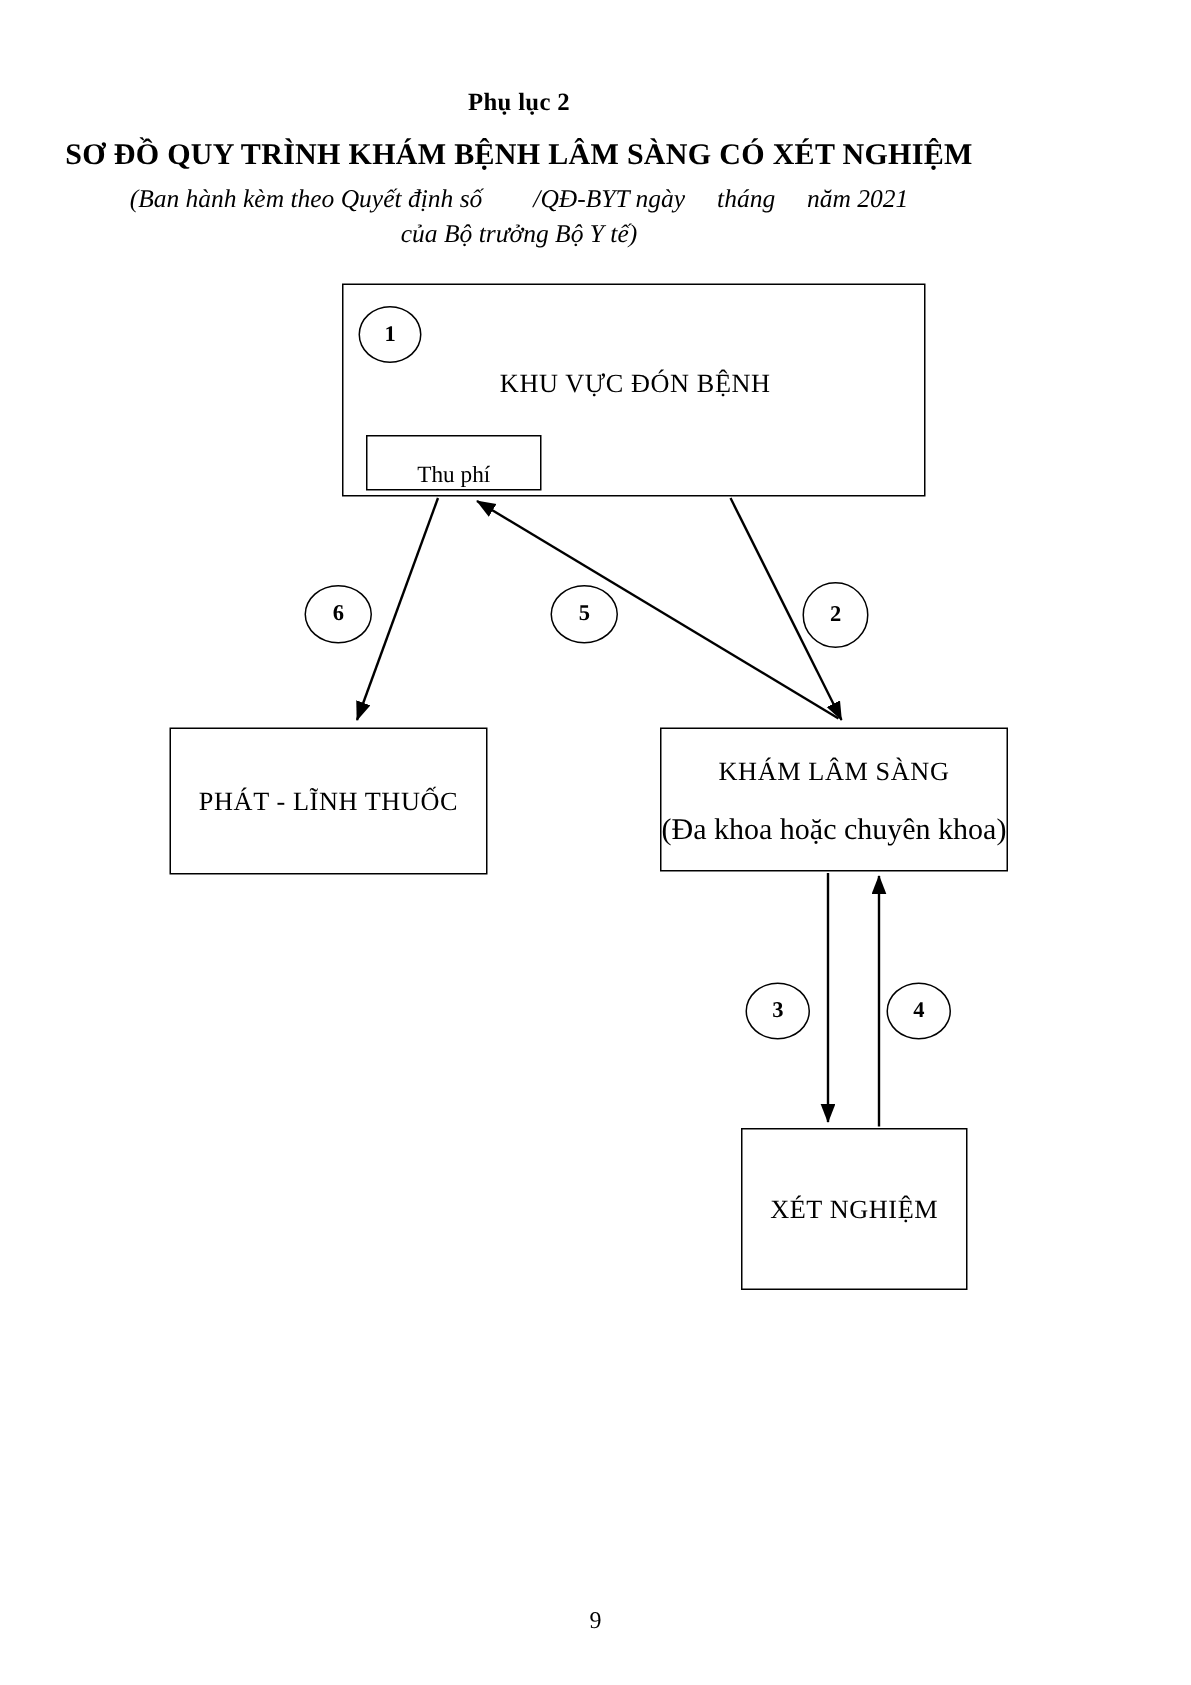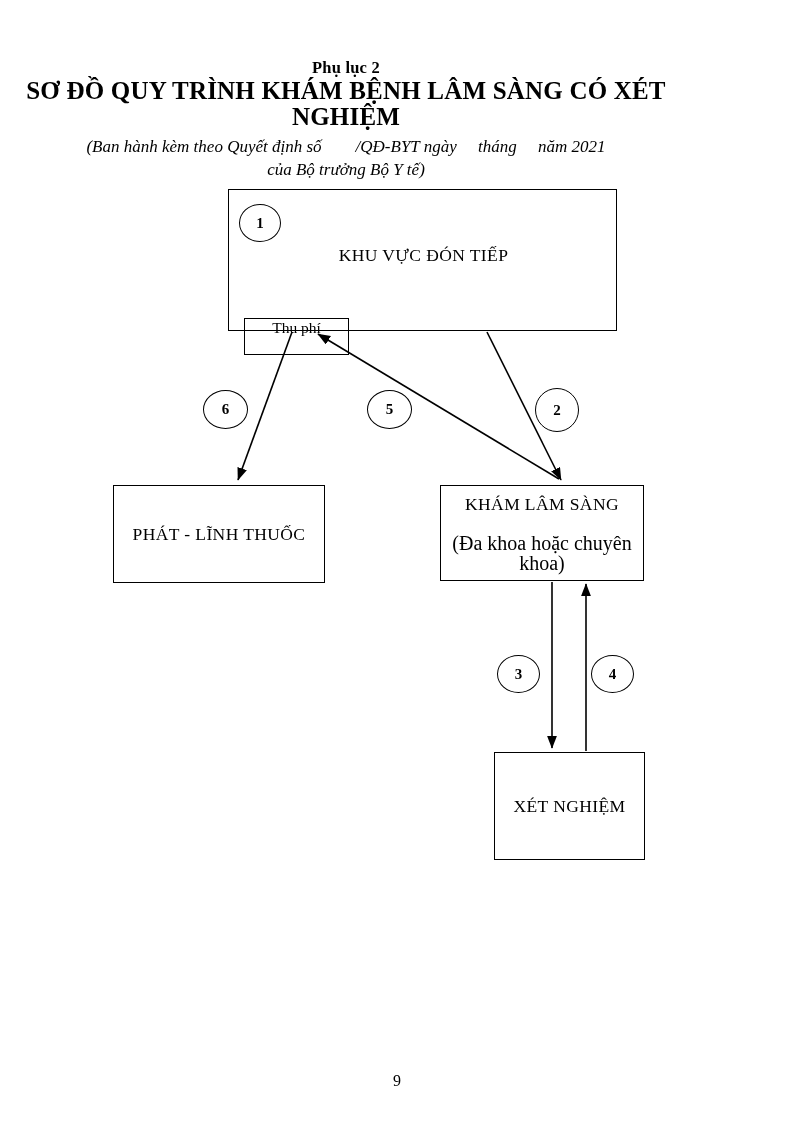--- a/index.html
+++ b/index.html
@@ -27,24 +27,24 @@
   .hdr-appendix {
     font-family: "Liberation Serif", serif;
     font-weight: bold;
     font-size: 16.5px;
     letter-spacing: 0.2px;
     line-height: 20px;
   }
   .hdr-title {
     font-family: "Liberation Serif", serif;
     font-weight: bold;
-    font-size: 25px;
+    font-size: 20px;
     letter-spacing: 0.2px;
     line-height: 26px;
-    margin-top: 0;
+    margin-top: 12px;
   }
   .hdr-sub {
     font-family: "Liberation Serif", serif;
     font-style: italic;
     font-size: 17px;
     line-height: 23px;
     white-space: pre;
   }
   .hdr-sub-1 { margin-top: 5px; }
 
@@ -90,48 +90,47 @@
     top: 55px;
     width: 389px;
     text-align: center;
     font-size: 17.5px;
     letter-spacing: 0.4px;
   }
   #node-fee {
     position: absolute;
     left: 15px;
     top: 100px;
-    width: 105px;
+    width: 117px;
     height: 37px;
     border: 1.4px solid #000000;
     box-sizing: border-box;
     display: flex;
-    align-items: flex-start;
+    align-items: flex-end;
     justify-content: center;
     font-size: 15.5px;
-    margin-top: 28px;
   }
 
   
   #node-pharmacy {
     left: 113px;
     top: 485px;
     width: 212px;
     height: 98px;
   }
   #node-pharmacy .node-label {
     font-size: 17.5px;
     letter-spacing: 0.4px;
   }
 
   
   #node-exam {
     left: 440px;
     top: 485px;
-    width: 204px;
+    width: 232px;
     height: 96px;
     flex-direction: column;
   }
   #exam-title {
     font-size: 17.5px;
     letter-spacing: 0.4px;
     line-height: 22px;
   }
   #exam-subtitle {
     font-size: 20px;
@@ -206,21 +205,21 @@
     <line x1="559" y1="479" x2="318" y2="334" stroke="#000000" stroke-width="1.6" marker-end="url(#arrowhead)"></line>
 
     <line x1="487" y1="332" x2="561" y2="480" stroke="#000000" stroke-width="1.6" marker-end="url(#arrowhead)"></line>
 
     <line x1="552" y1="582" x2="552" y2="748" stroke="#000000" stroke-width="1.6" marker-end="url(#arrowhead)"></line>
 
     <line x1="586" y1="751" x2="586" y2="584" stroke="#000000" stroke-width="1.6" marker-end="url(#arrowhead)"></line>
   </svg>
 
   <div class="node" id="node-reception">
-    <div id="reception-title" class="node-label">KHU VỰC ĐÓN TIẾP</div>
+    <div id="reception-title" class="node-label">KHU VỰC ĐÓN BỆNH</div>
     <div id="node-fee">
       <span>Thu phí</span>
     </div>
   </div>
 
   <div class="node" id="node-pharmacy">
     <span class="node-label">PHÁT - LĨNH THUỐC</span>
   </div>
 
   <div class="node" id="node-exam">

